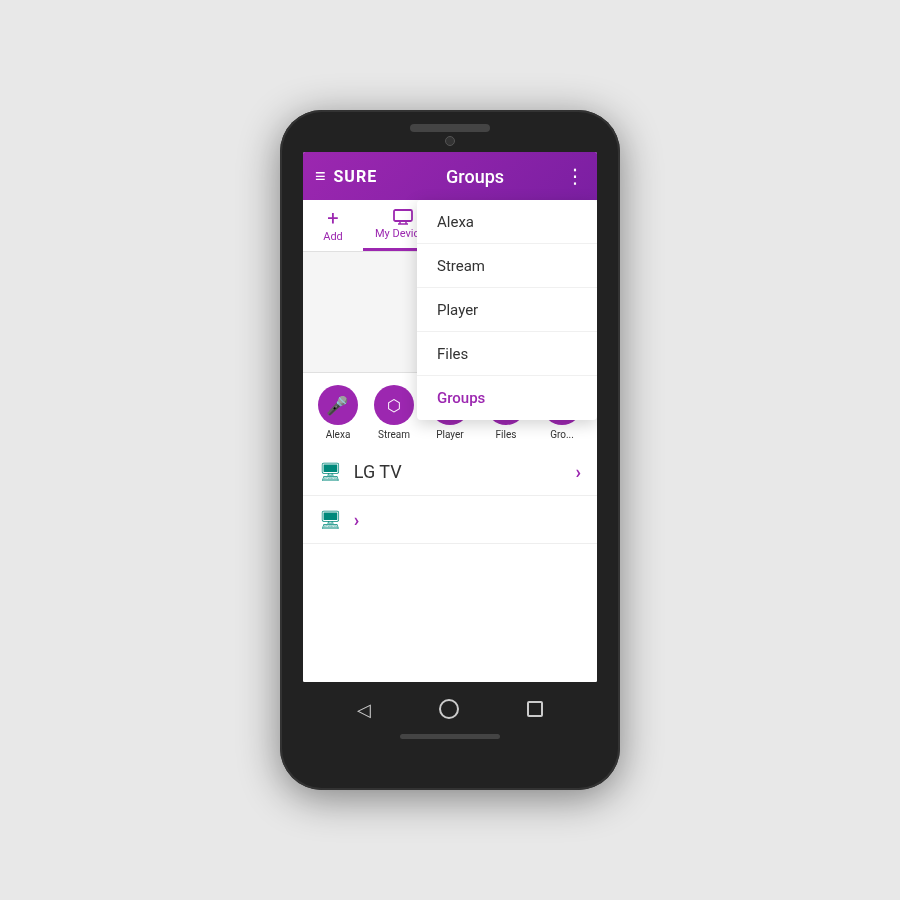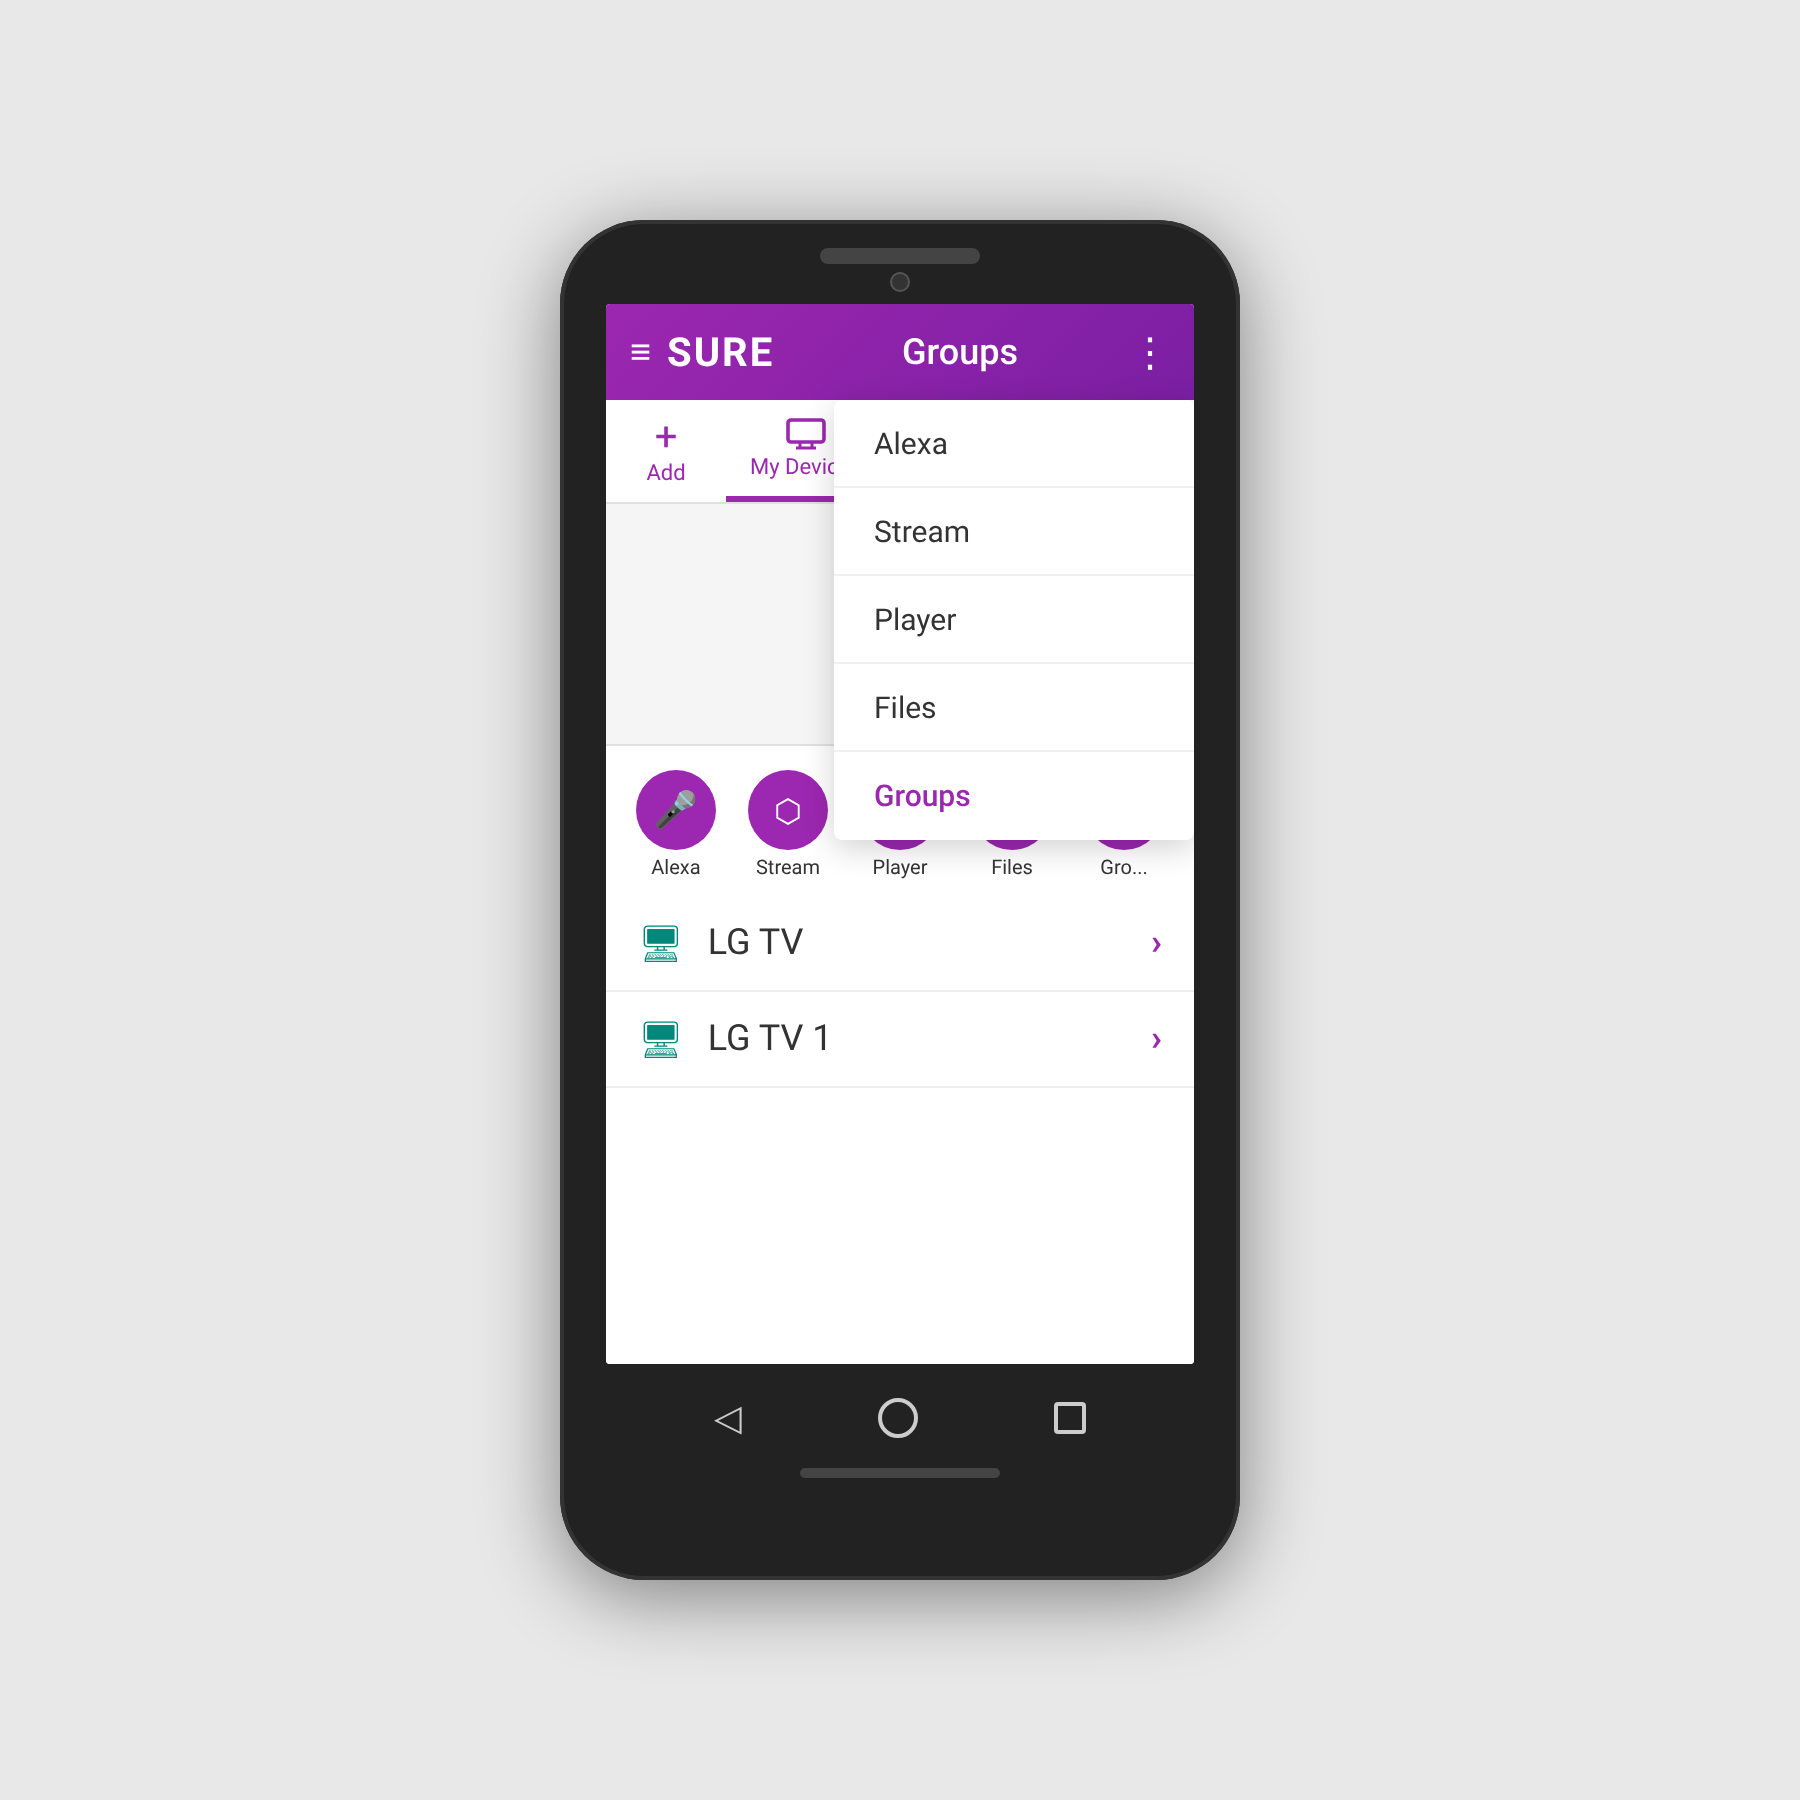--- a/index.html
+++ b/index.html
@@ -66,21 +66,21 @@
     }
 
     .hamburger-icon {
       color: white;
       font-size: 18px;
       cursor: pointer;
     }
 
     .app-title {
       color: white;
-      font-size: 20px;
+      font-size: 16px;
       font-weight: 700;
       letter-spacing: 1px;
     }
 
     .app-bar-section-title {
       color: white;
       font-size: 18px;
       font-weight: 500;
       flex: 1;
       text-align: center;
@@ -408,21 +408,20 @@
         </div>
 
         <div class="device-list">
           <div class="device-list-item">
             <span class="device-tv-icon">🖥</span>
             <span class="device-name">LG TV</span>
             <span class="chevron">›</span>
           </div>
           <div class="device-list-item">
             <span class="device-tv-icon">🖥</span>
-            <span class="device-name">LG TV 1</span>
             <span class="chevron">›</span>
           </div>
         </div>
 
       </div>
     </div>
   </div>
 
   <div class="nav-bar">
     <span class="nav-btn">◁</span>

